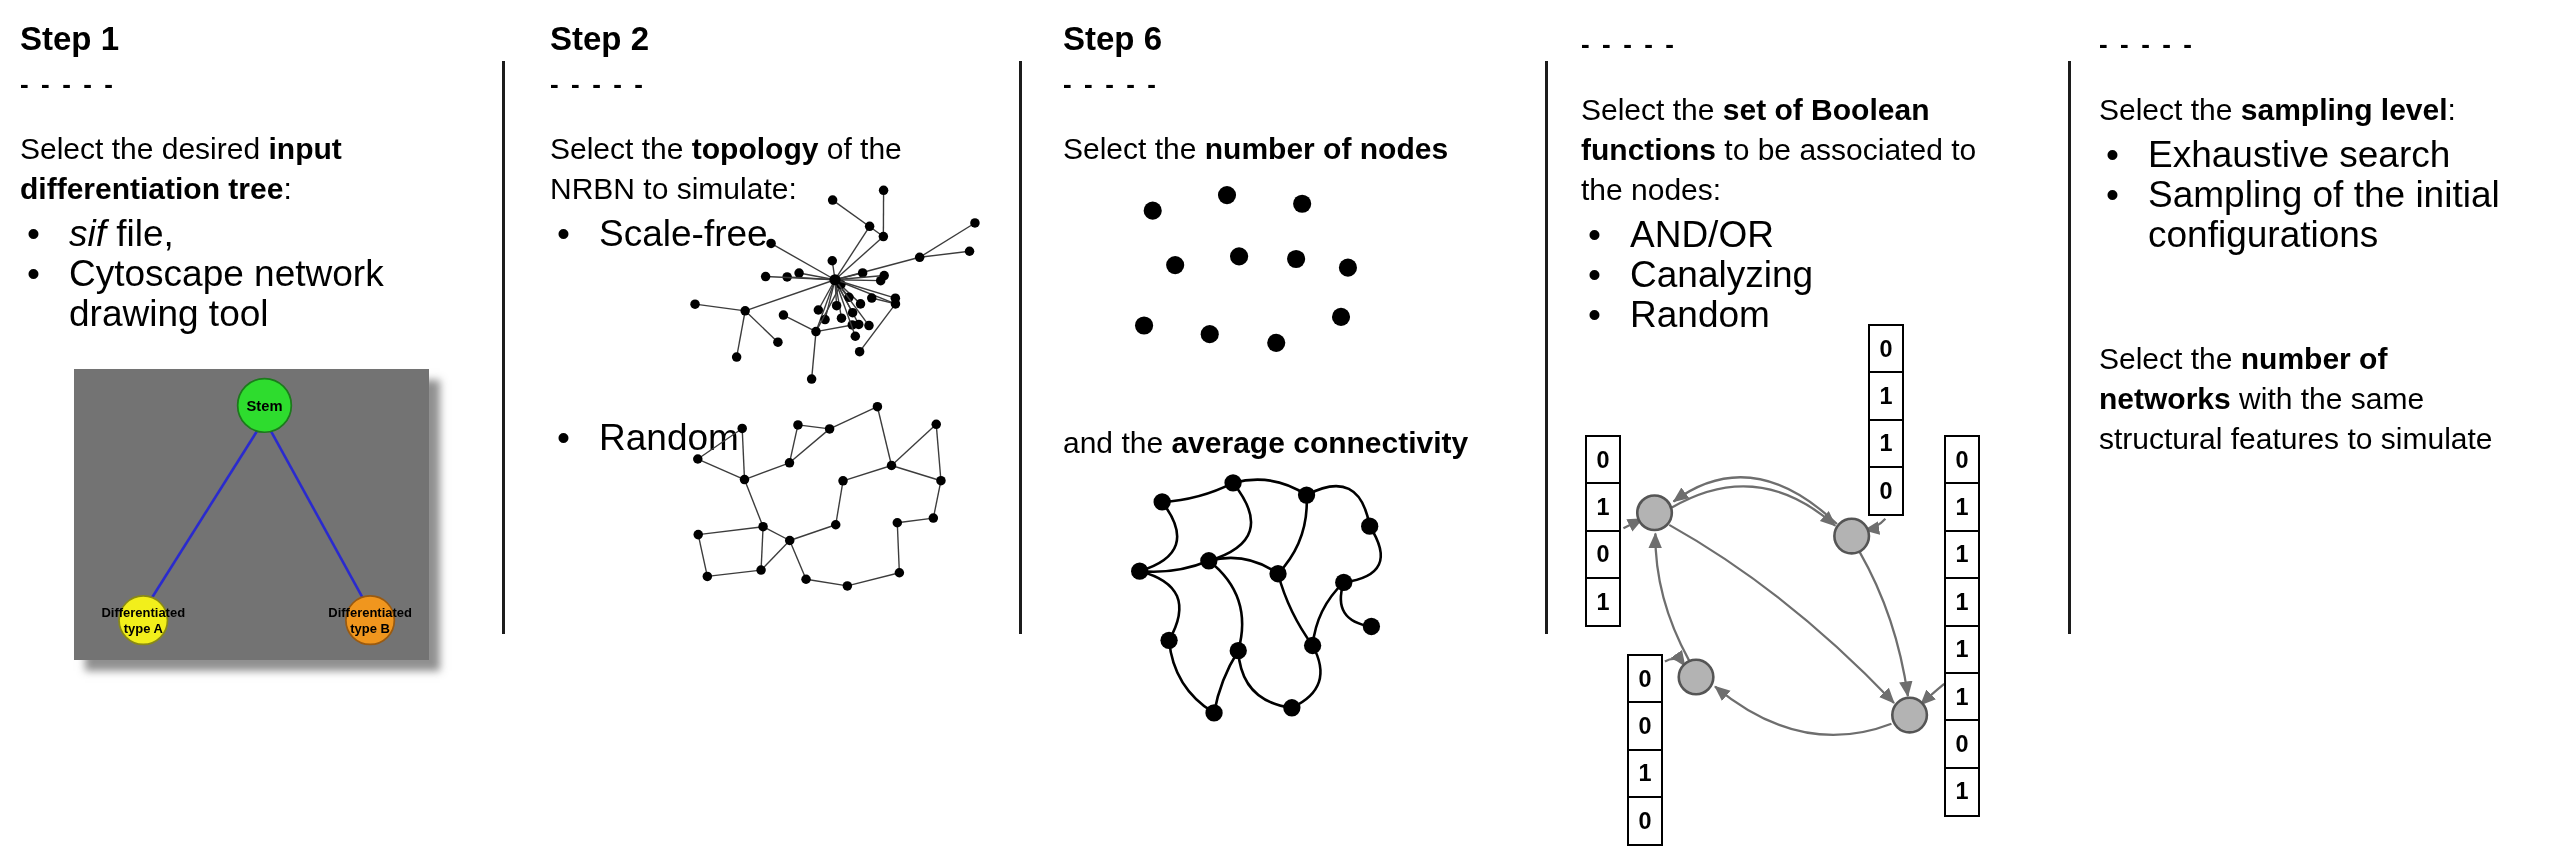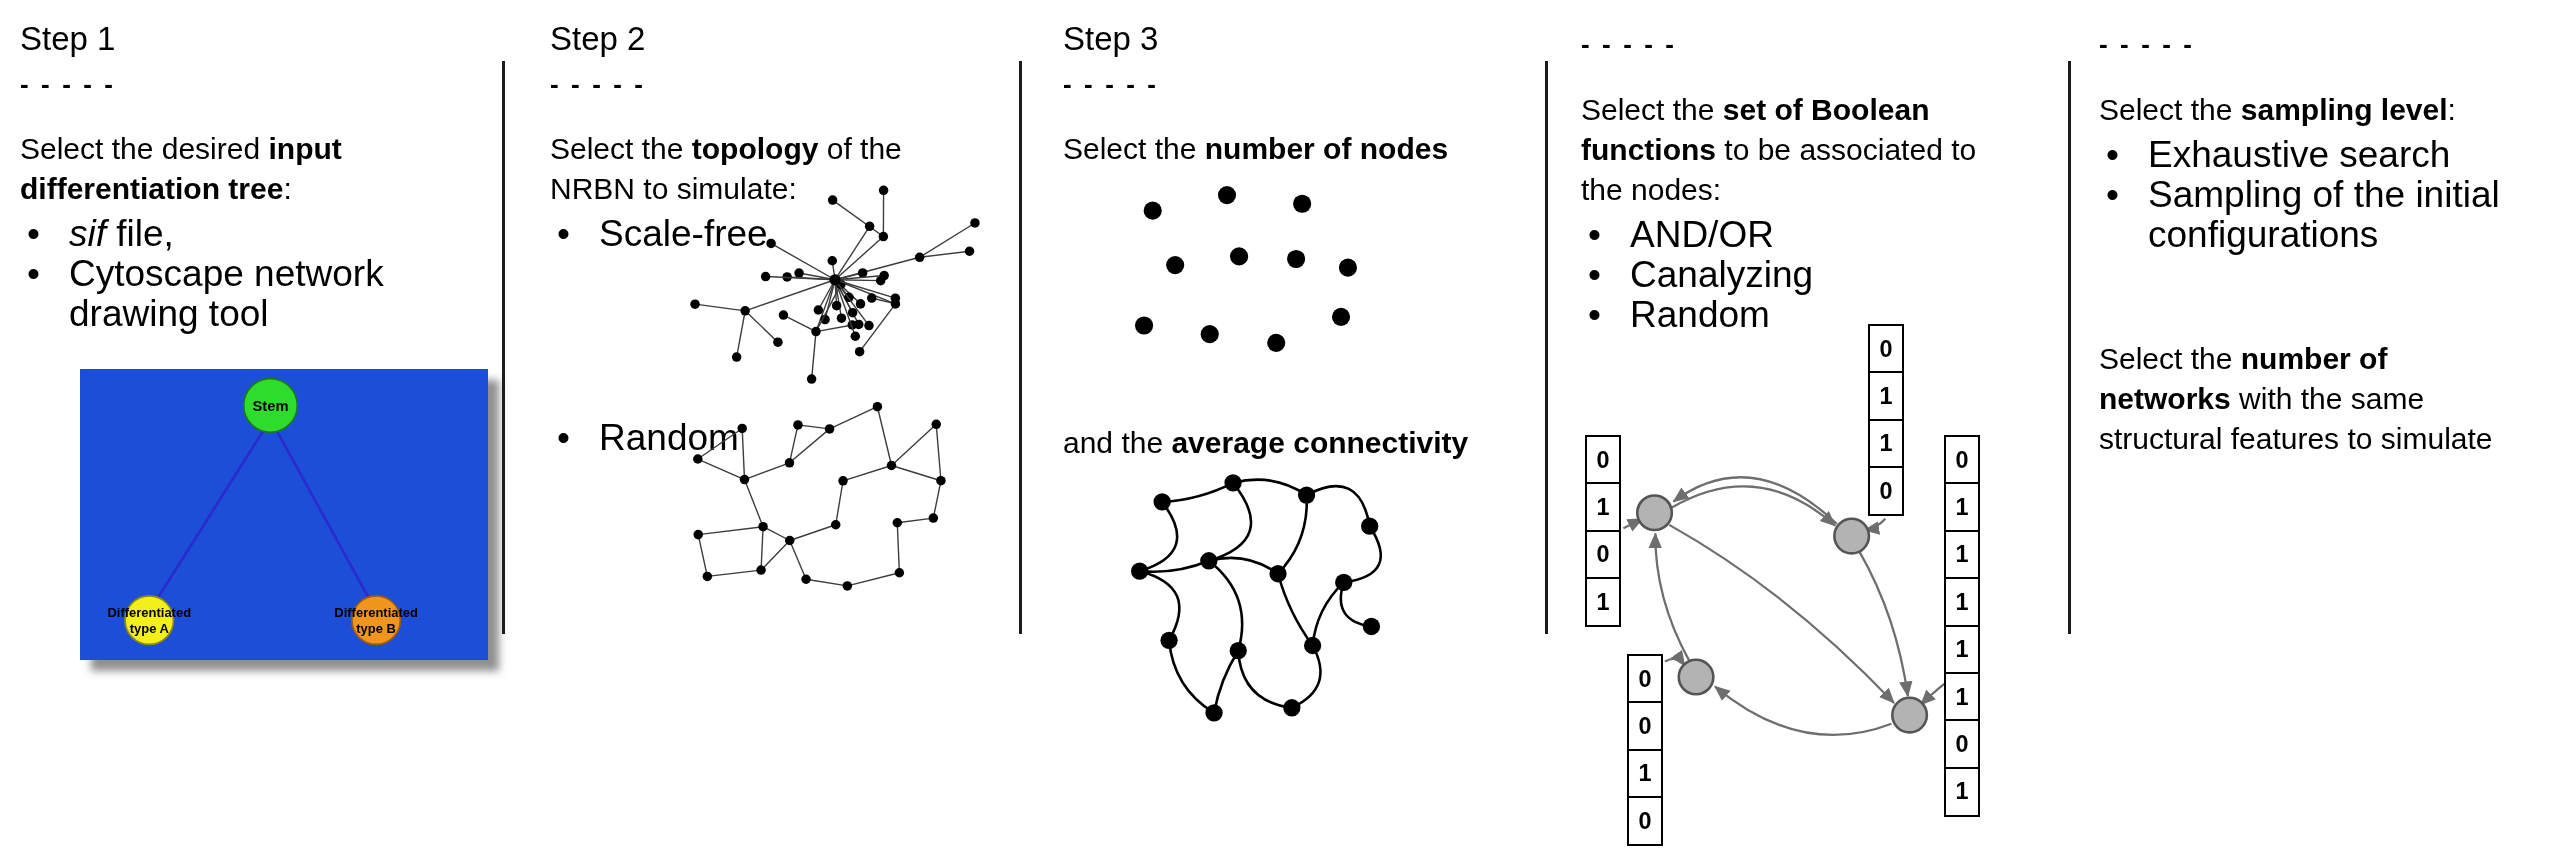--- a/index.html
+++ b/index.html
@@ -1,30 +1,30 @@
 <!DOCTYPE html>
 <html style="font-size:14px"><head>
 <meta charset="utf-8">
 <style>
   *{margin:0;padding:0;box-sizing:border-box}
   html,body{width:2576px;height:851px;background:#ffffff;font-family:"Liberation Sans",sans-serif;color:#000}
   .page{position:relative;width:2576px;height:851px;overflow:hidden}
   .col{position:absolute;top:19px}
-  .step-title{font-size:33px;font-weight:normal;line-height:1.2}
+  .step-title{font-size:33px;font-weight:bold;line-height:1.2}
   .dashes{font-size:26px;font-weight:bold;margin-top:10.4px;letter-spacing:2.6px;line-height:1.2}
   .txt{font-size:30px;line-height:40px;white-space:pre-line}
   .mt34{margin-top:29px}
   .bullets{margin-top:5.2px}
   .bullet{position:relative;padding-left:49px;font-size:37px;line-height:40px;white-space:pre-line}
   .bullet::before{content:"\2022";position:absolute;left:7px;top:0}
   b{font-weight:bold}
   i{font-style:italic}
   .divider{position:absolute;top:61px;width:2.6px;height:573px;background:#1c1c1c}
   .gfx{position:absolute}
-  .tree-wrap{position:absolute;left:80px;top:369px;width:408px;height:291px;background:#1d4ed8;box-shadow:11.2px 11.2px 7.8px rgba(70,70,70,.6)}
+  .tree-wrap{position:absolute;left:74px;top:369px;width:355px;height:291px;background:#737373;box-shadow:11.2px 11.2px 7.8px rgba(70,70,70,.6)}
   .tree-label{font-size:15px;font-weight:bold;text-anchor:middle;fill:#000}
   .tree-label-big{font-size:17px;font-weight:bold;text-anchor:middle;fill:#000}
   .strip{position:absolute;display:flex;flex-direction:column}
   .cell{width:36px;height:50px;border:2.6px solid #000;margin-top:-2.6px;background:#fff;display:flex;align-items:center;justify-content:center;font-size:23.4px;font-weight:600}
   .cell:first-child{margin-top:0}
 </style>
 </head>
 <body>
 
 <div class="page">
@@ -197,21 +197,21 @@
       <circle cx="26.484892193228006" cy="204.19023256842047" r="5.5" fill="#000"></circle>
       <circle cx="88.69969142368063" cy="196.92376649193466" r="5.5" fill="#000"></circle>
       <circle cx="140.76207700325176" cy="207.48856298997998" r="5.5" fill="#000"></circle>
       <circle cx="188.5869609671645" cy="215.25382336694747" r="5.5" fill="#000"></circle>
       <circle cx="248.8000189177692" cy="199.97765704710037" r="5.5" fill="#000"></circle>
     </svg>
 
   <div class="divider" style="left:1019px"></div>
 
   <div class="col" style="left:1063px;width:467px">
-    <div class="step-title">Step 3</div>
+    <div class="step-title">Step 6</div>
     <div class="dashes">- - - - -</div>
     <p class="txt mt34"><span>Select the </span><b>number of nodes</b></p>
     <p class="txt" style="margin-top:254px"><span>and the </span><b>average connectivity</b></p>
   </div>
 
   <svg id="svg-dots" class="gfx" style="left:1125px;top:183px" width="242" height="203" viewBox="0 0 280 235">
       <circle cx="32" cy="32" r="10.5" fill="#000"></circle>
       <circle cx="118" cy="14" r="10.5" fill="#000"></circle>
       <circle cx="205" cy="24" r="10.5" fill="#000"></circle>
       <circle cx="58" cy="95" r="10.5" fill="#000"></circle>

